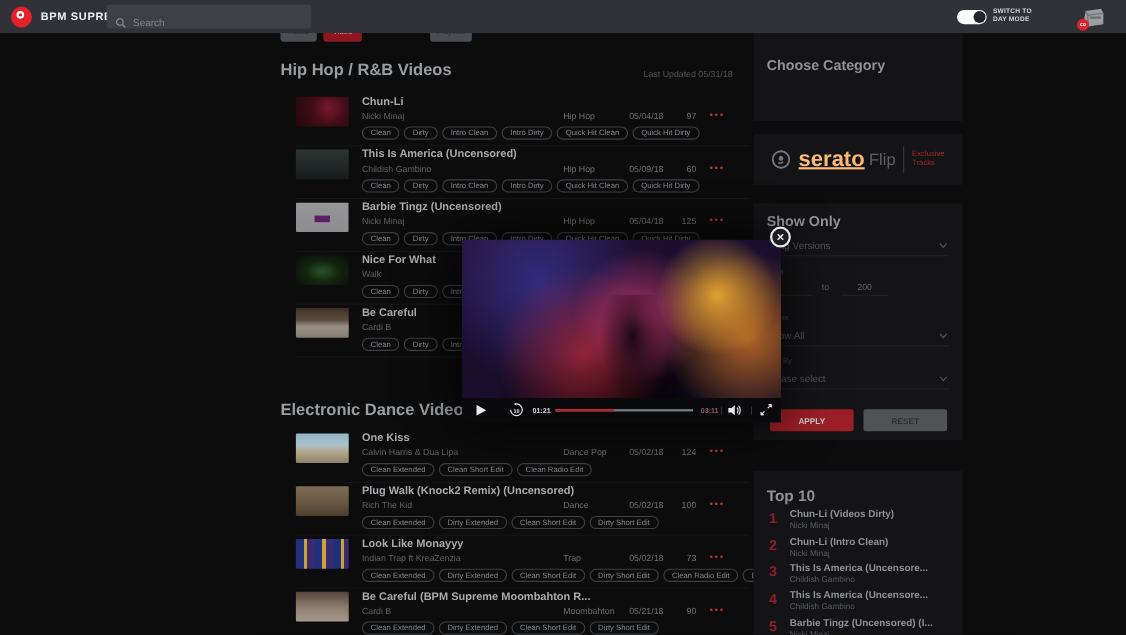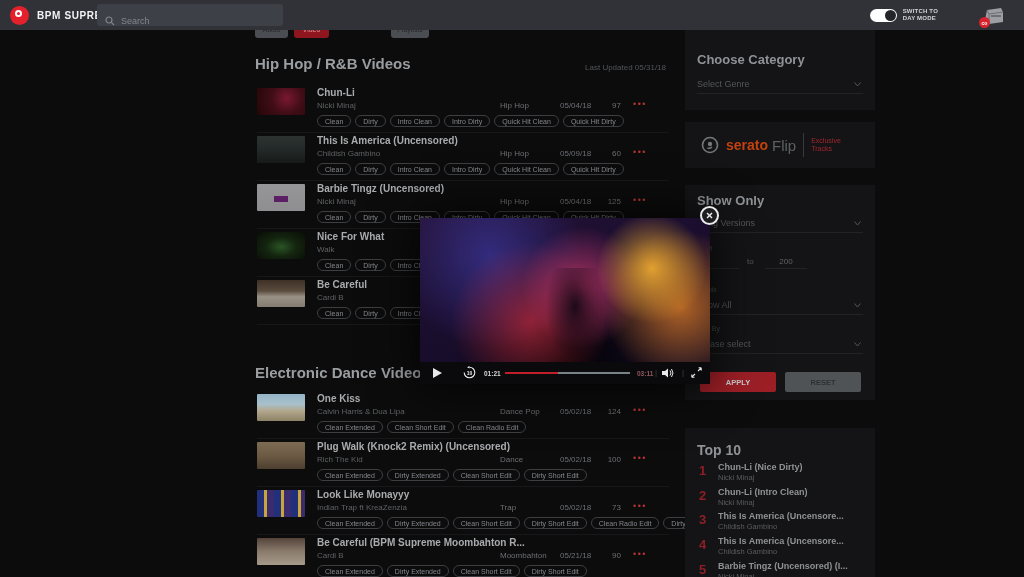--- a/index.html
+++ b/index.html
@@ -36,21 +36,21 @@
     justify-content:center; cursor:pointer; }
   .tbtn-audio { width:33px; background:#4a4d52; color:#24262a; }
   .tbtn-video { width:35px; background:#8f161e; color:#d89398; margin-left:6px; }
   .tbtn-playlists { width:38px; background:#4a4d52; color:#24262a; margin-left:62px; }
 
   
   .section-title { position:absolute; left:255px; font-size:15px; font-weight:bold; color:#9b9ea1; }
   .s1-title { top:55px; } .s2-title { top:364px; }
   .last-updated { position:absolute; left:520px; top:63px; width:146px; text-align:right;
     font-size:8px; color:#53565a; }
-  .rows { position:absolute; left:257px; width:412px; }
+  .rows { position:absolute; left:269px; width:412px; }
   .rows-1 { top:85px; } .rows-2 { top:391px; }
   .vrow { position:relative; height:48px; border-bottom:1px solid #17171a; cursor:pointer; }
   .thumb { position:absolute; left:0; top:3px; width:48px; height:27px; border-radius:1px; }
   .vtitle { position:absolute; left:60px; top:2px; font-size:10px; font-weight:bold; color:#a9abad;
     white-space:nowrap; }
   .vartist { position:absolute; left:60px; top:16px; font-size:8px; color:#5f6163; }
   .vgenre  { position:absolute; left:243px; top:16px; font-size:8px; color:#6d6f71; }
   .vdate   { position:absolute; left:303px; top:16px; font-size:8px; color:#6d6f71; }
   .vcount  { position:absolute; left:340px; top:16px; width:24px; text-align:right; font-size:8px; color:#6d6f71; }
   .vdots   { position:absolute; left:376px; top:14px; color:#b33430; font-size:9px; letter-spacing:1.5px;
@@ -80,21 +80,21 @@
   .card-title { position:absolute; left:12px; font-size:13px; font-weight:bold; color:#8f9296; }
   .cat-title { top:22px; }
   .select { position:absolute; left:12px; width:166px; height:18px; border-bottom:1px solid #232327;
     cursor:pointer; }
   .select-text { font-size:9px; color:#54575a; line-height:16px; }
   .select .chev { position:absolute; right:2px; top:6px; }
   .cat-select { top:46px; }
 
   .serato-card { top:122px; height:46px; display:flex; align-items:center; }
   .serato-logo { margin-left:16px; flex:0 0 auto; }
-  .serato-word { font-size:14px; font-weight:bold; color:#c2410c; margin-left:7px; }
+  .serato-word { font-size:20px; font-weight:bold; color:#fdba74; margin-left:7px;text-decoration:underline; }
   .serato-flip { font-size:15px; color:#5d6063; margin-left:4px; }
   .serato-div { width:1px; height:24px; background:#36383b; margin-left:7px; }
   .serato-tag { margin-left:7px; font-size:7px; color:#a1262c; line-height:8px; }
 
   .filter-card { top:185px; height:215px; }
   .filter-title { top:8px; }
   .dd-versions { top:30px; } .dd-remix { top:112px; } .dd-sort { top:151px; }
   .flabel { position:absolute; left:12px; font-size:7px; color:#47494d; }
   .lbl-bpm { top:60px; } .lbl-remix { top:101px; } .lbl-sort { top:140px; }
   .bpm-row { position:absolute; left:12px; top:70px; width:166px; height:16px; }
@@ -339,26 +339,20 @@
         <span class="tag">Clean Extended</span>
         <span class="tag">Dirty Extended</span>
         <span class="tag">Clean Short Edit</span>
         <span class="tag">Dirty Short Edit</span>
       </div>
   </div>
 </div>
 
 <div class="card cat-card">
   <div class="card-title cat-title">Choose Category</div>
-  <div class="select cat-select">
-    <div class="select-text">Select Genre</div>
-    <svg class="chev" width="7" height="5" viewBox="0 0 7 5">
-      <polyline points="0.5,0.5 3.5,4 6.5,0.5" fill="none" stroke="#55585c" stroke-width="1"></polyline>
-    </svg>
-  </div>
 </div>
 
 <div class="card serato-card">
   <svg class="serato-logo" width="18" height="18" viewBox="0 0 18 18">
     <circle cx="9" cy="9" r="7.5" fill="none" stroke="#75787b" stroke-width="1.6"></circle>
     <circle cx="9" cy="8" r="2.2" fill="#75787b"></circle>
     <path d="M11 11 Q9 13 6.5 12" fill="none" stroke="#75787b" stroke-width="1.4"></path>
   </svg>
   <span class="serato-word">serato</span>
   <span class="serato-flip">Flip</span>
@@ -399,21 +393,21 @@
   </div>
   <div class="fbtn btn-apply">APPLY</div>
   <div class="fbtn btn-reset">RESET</div>
 </div>
 
 <div class="card top10-card">
   <div class="card-title top10-title">Top 10</div>
   <div id="top10-list">
   <div class="t10" style="top: 34px;">
     <div class="t10-rank">1</div>
-    <div class="t10-title">Chun-Li (Nice Dirty)</div>
+    <div class="t10-title">Chun-Li (Videos Dirty)</div>
     <div class="t10-artist">Nicki Minaj</div>
   </div>
 
   <div class="t10" style="top: 58.7px;">
     <div class="t10-rank">2</div>
     <div class="t10-title">Chun-Li (Intro Clean)</div>
     <div class="t10-artist">Nicki Minaj</div>
   </div>
 
   <div class="t10" style="top: 83.4px;">

